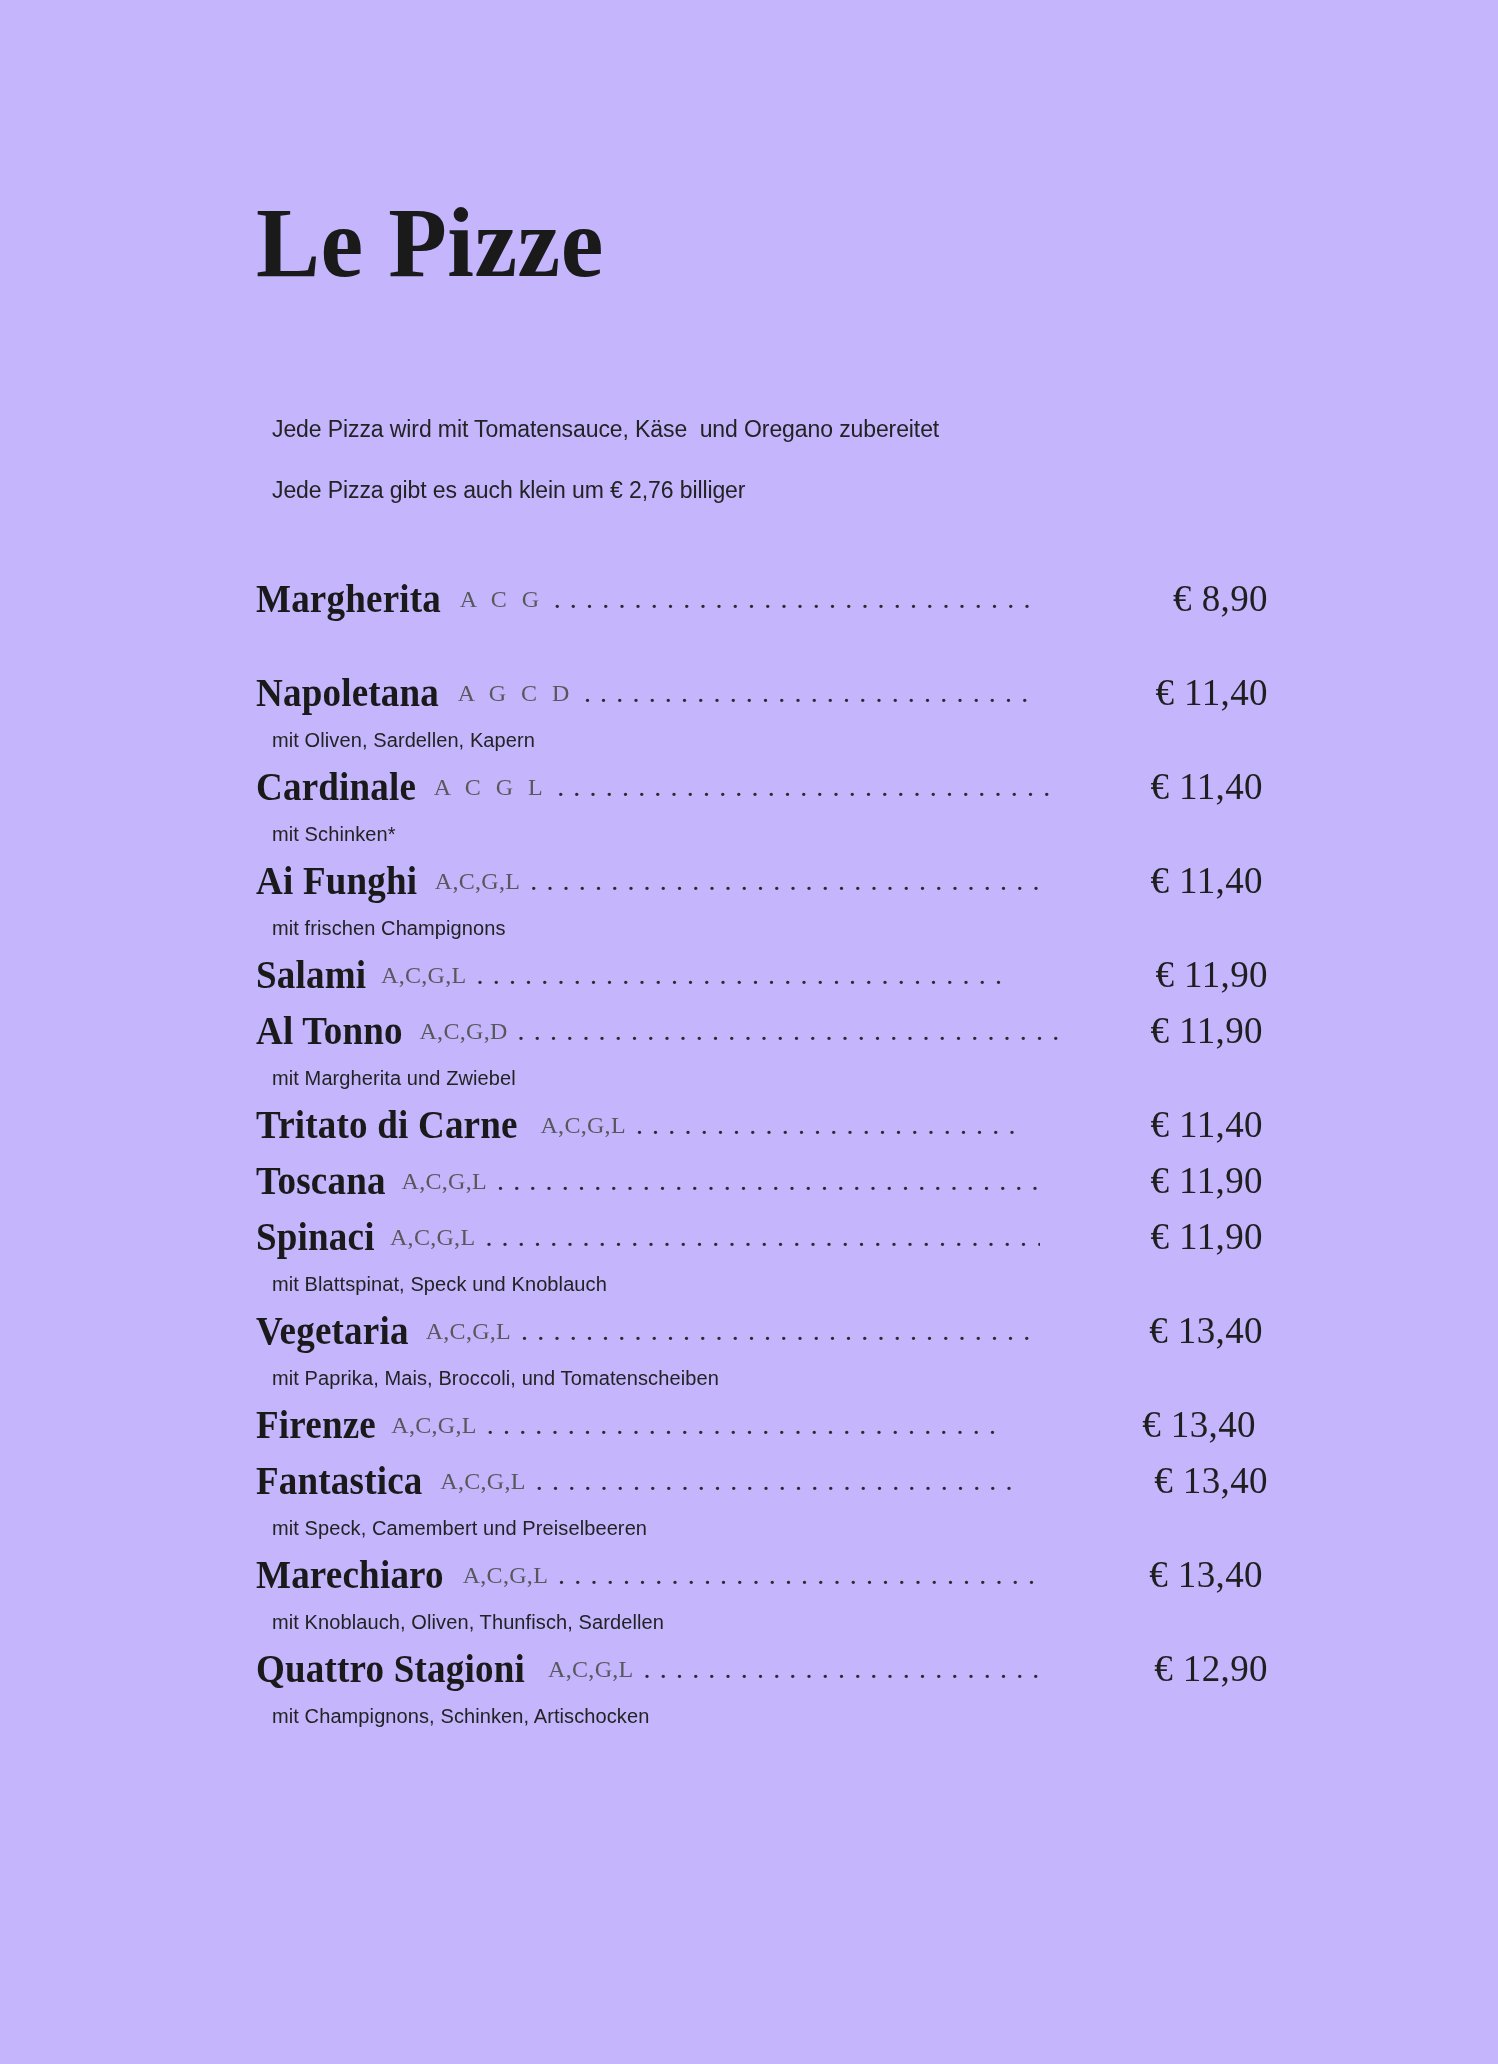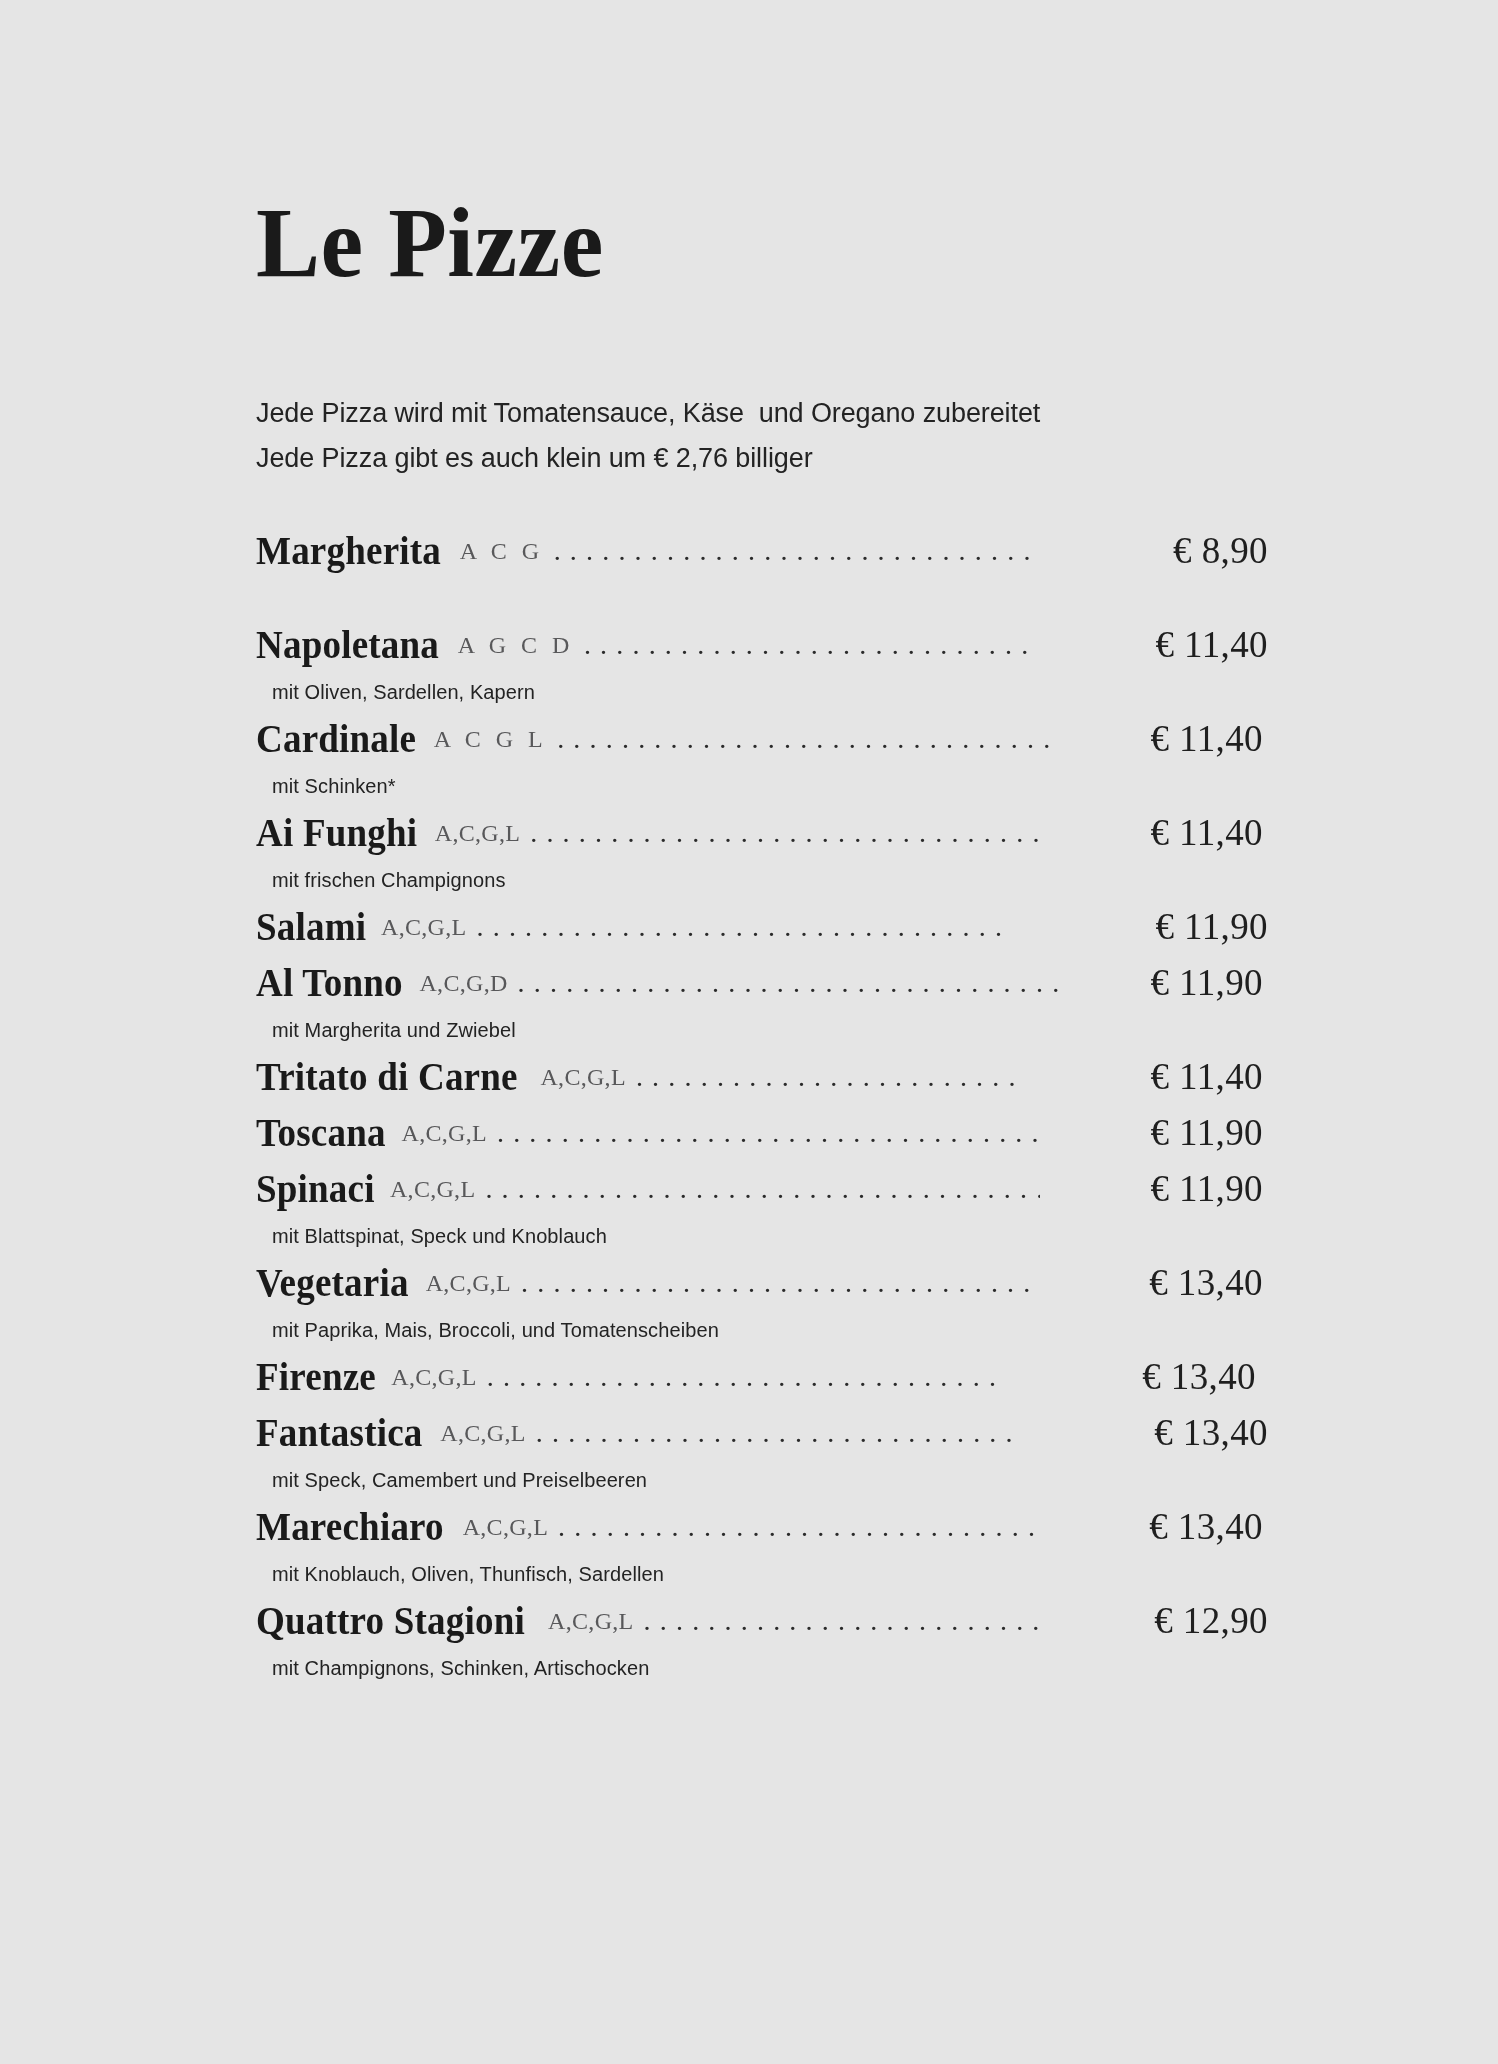--- a/index.html
+++ b/index.html
@@ -4,21 +4,21 @@
 <style>
   html, body {
     margin: 0;
     padding: 0;
     background: #ffffff;
   }
   .page {
     position: relative;
     width: 1498px;
     height: 2064px;
-    background: #e5e5e5;
+    background: #c4b5fd;
     overflow: hidden;
     font-family: "Liberation Serif", "DejaVu Serif", serif;
     color: #1b1b1b;
   }
   .content {
     position: absolute;
     left: 256px;
     top: 0;
     width: 1012px;
   }
@@ -33,24 +33,24 @@
     color: #1a1a1a;
     margin: 0;
     padding-top: 193px;
     transform: scaleX(0.97);
     transform-origin: left center;
   }
 
   
   .intro {
     font-family: "Liberation Sans", "DejaVu Sans", sans-serif;
-    font-size: 27px;
+    font-size: 23px;
     line-height: 45px;
     color: #232323;
-    margin: 0;
+    margin: 16px;
     padding-top: 99px;
     letter-spacing: -0.1px;
     white-space: pre-wrap;
   }
 
   
   .menu {
     margin: 0;
     padding: 0;
     list-style: none;

